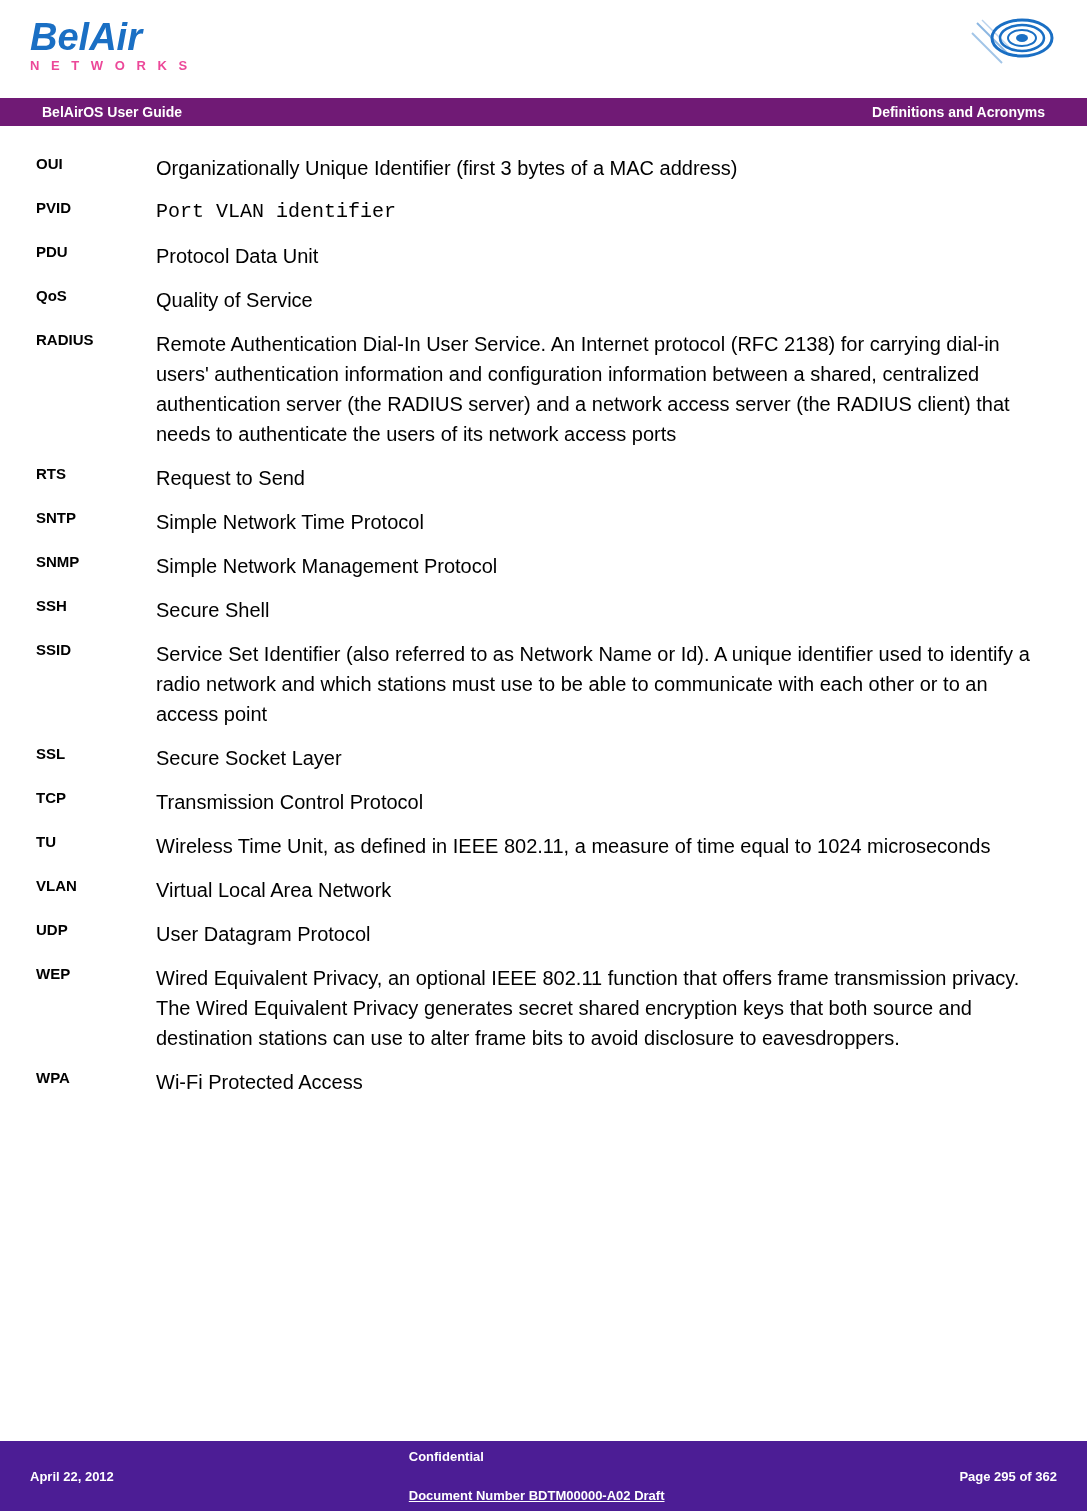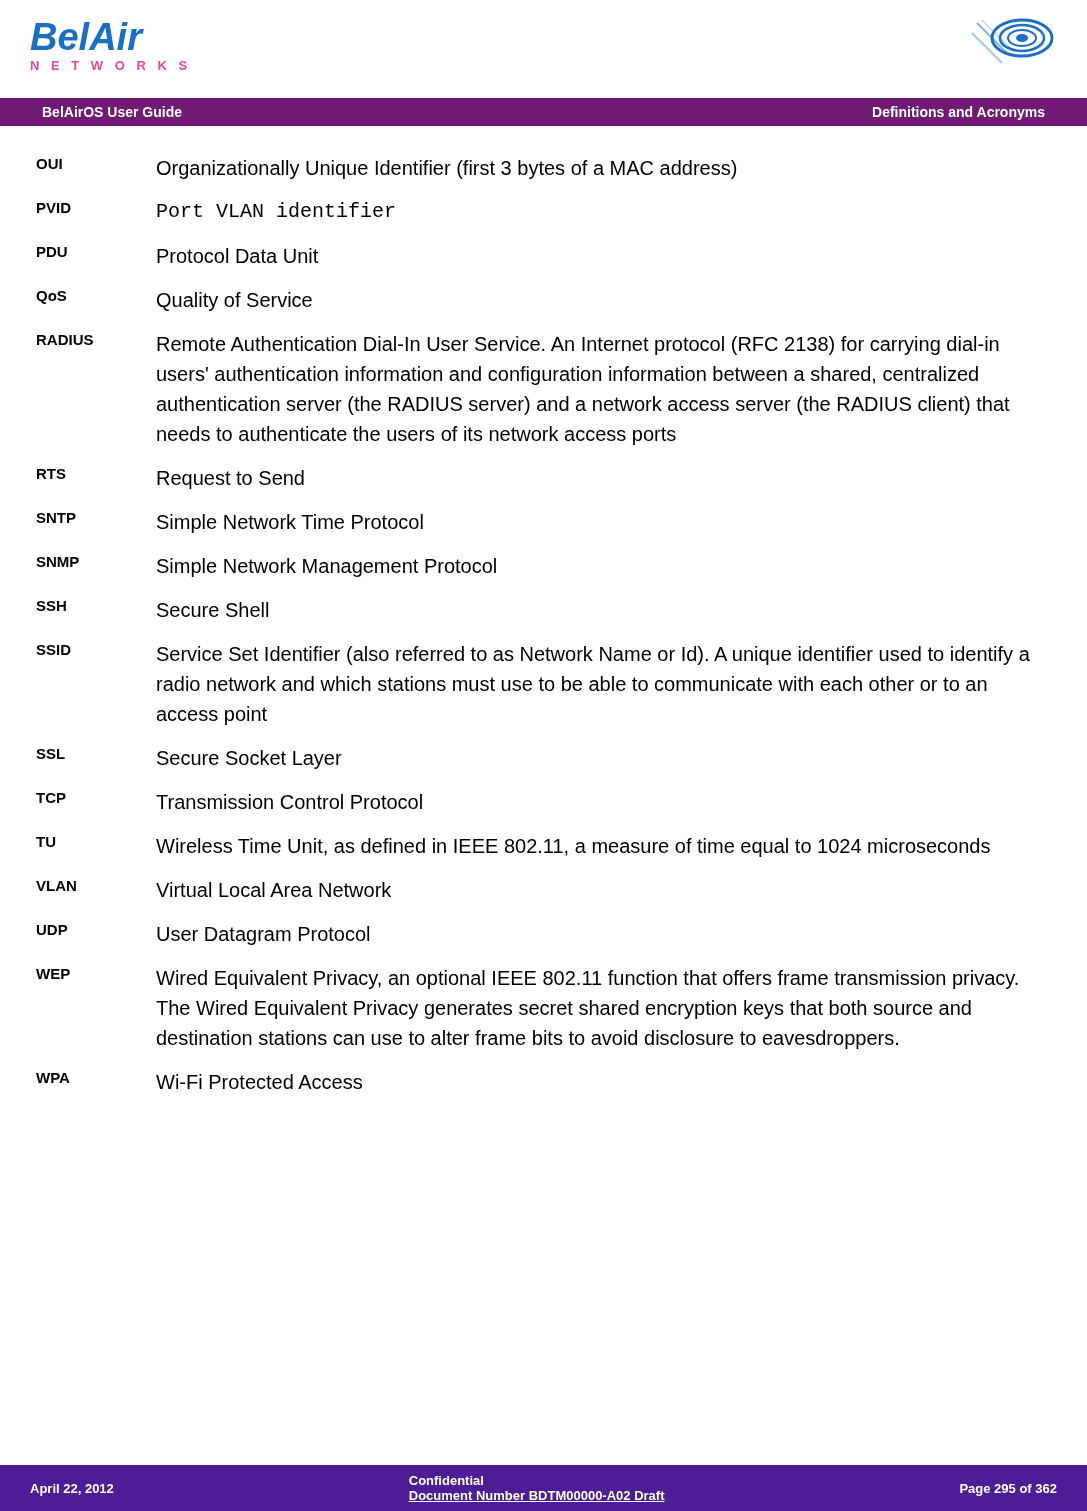--- a/index.html
+++ b/index.html
@@ -107,20 +107,21 @@
       font-weight: bold;
     }
 
     .footer-center {
       text-align: left;
     }
 
     .footer-center .doc-number {
       text-decoration: underline;
       font-weight: bold;
+      margin-top: 24px;
     }
   </style>
 </head>
 <body>
 
 <div class="header">
   <div class="logo-area">
     <div class="logo-belair">
       <span class="bel">Bel</span><span class="air">Air</span>
     </div>

